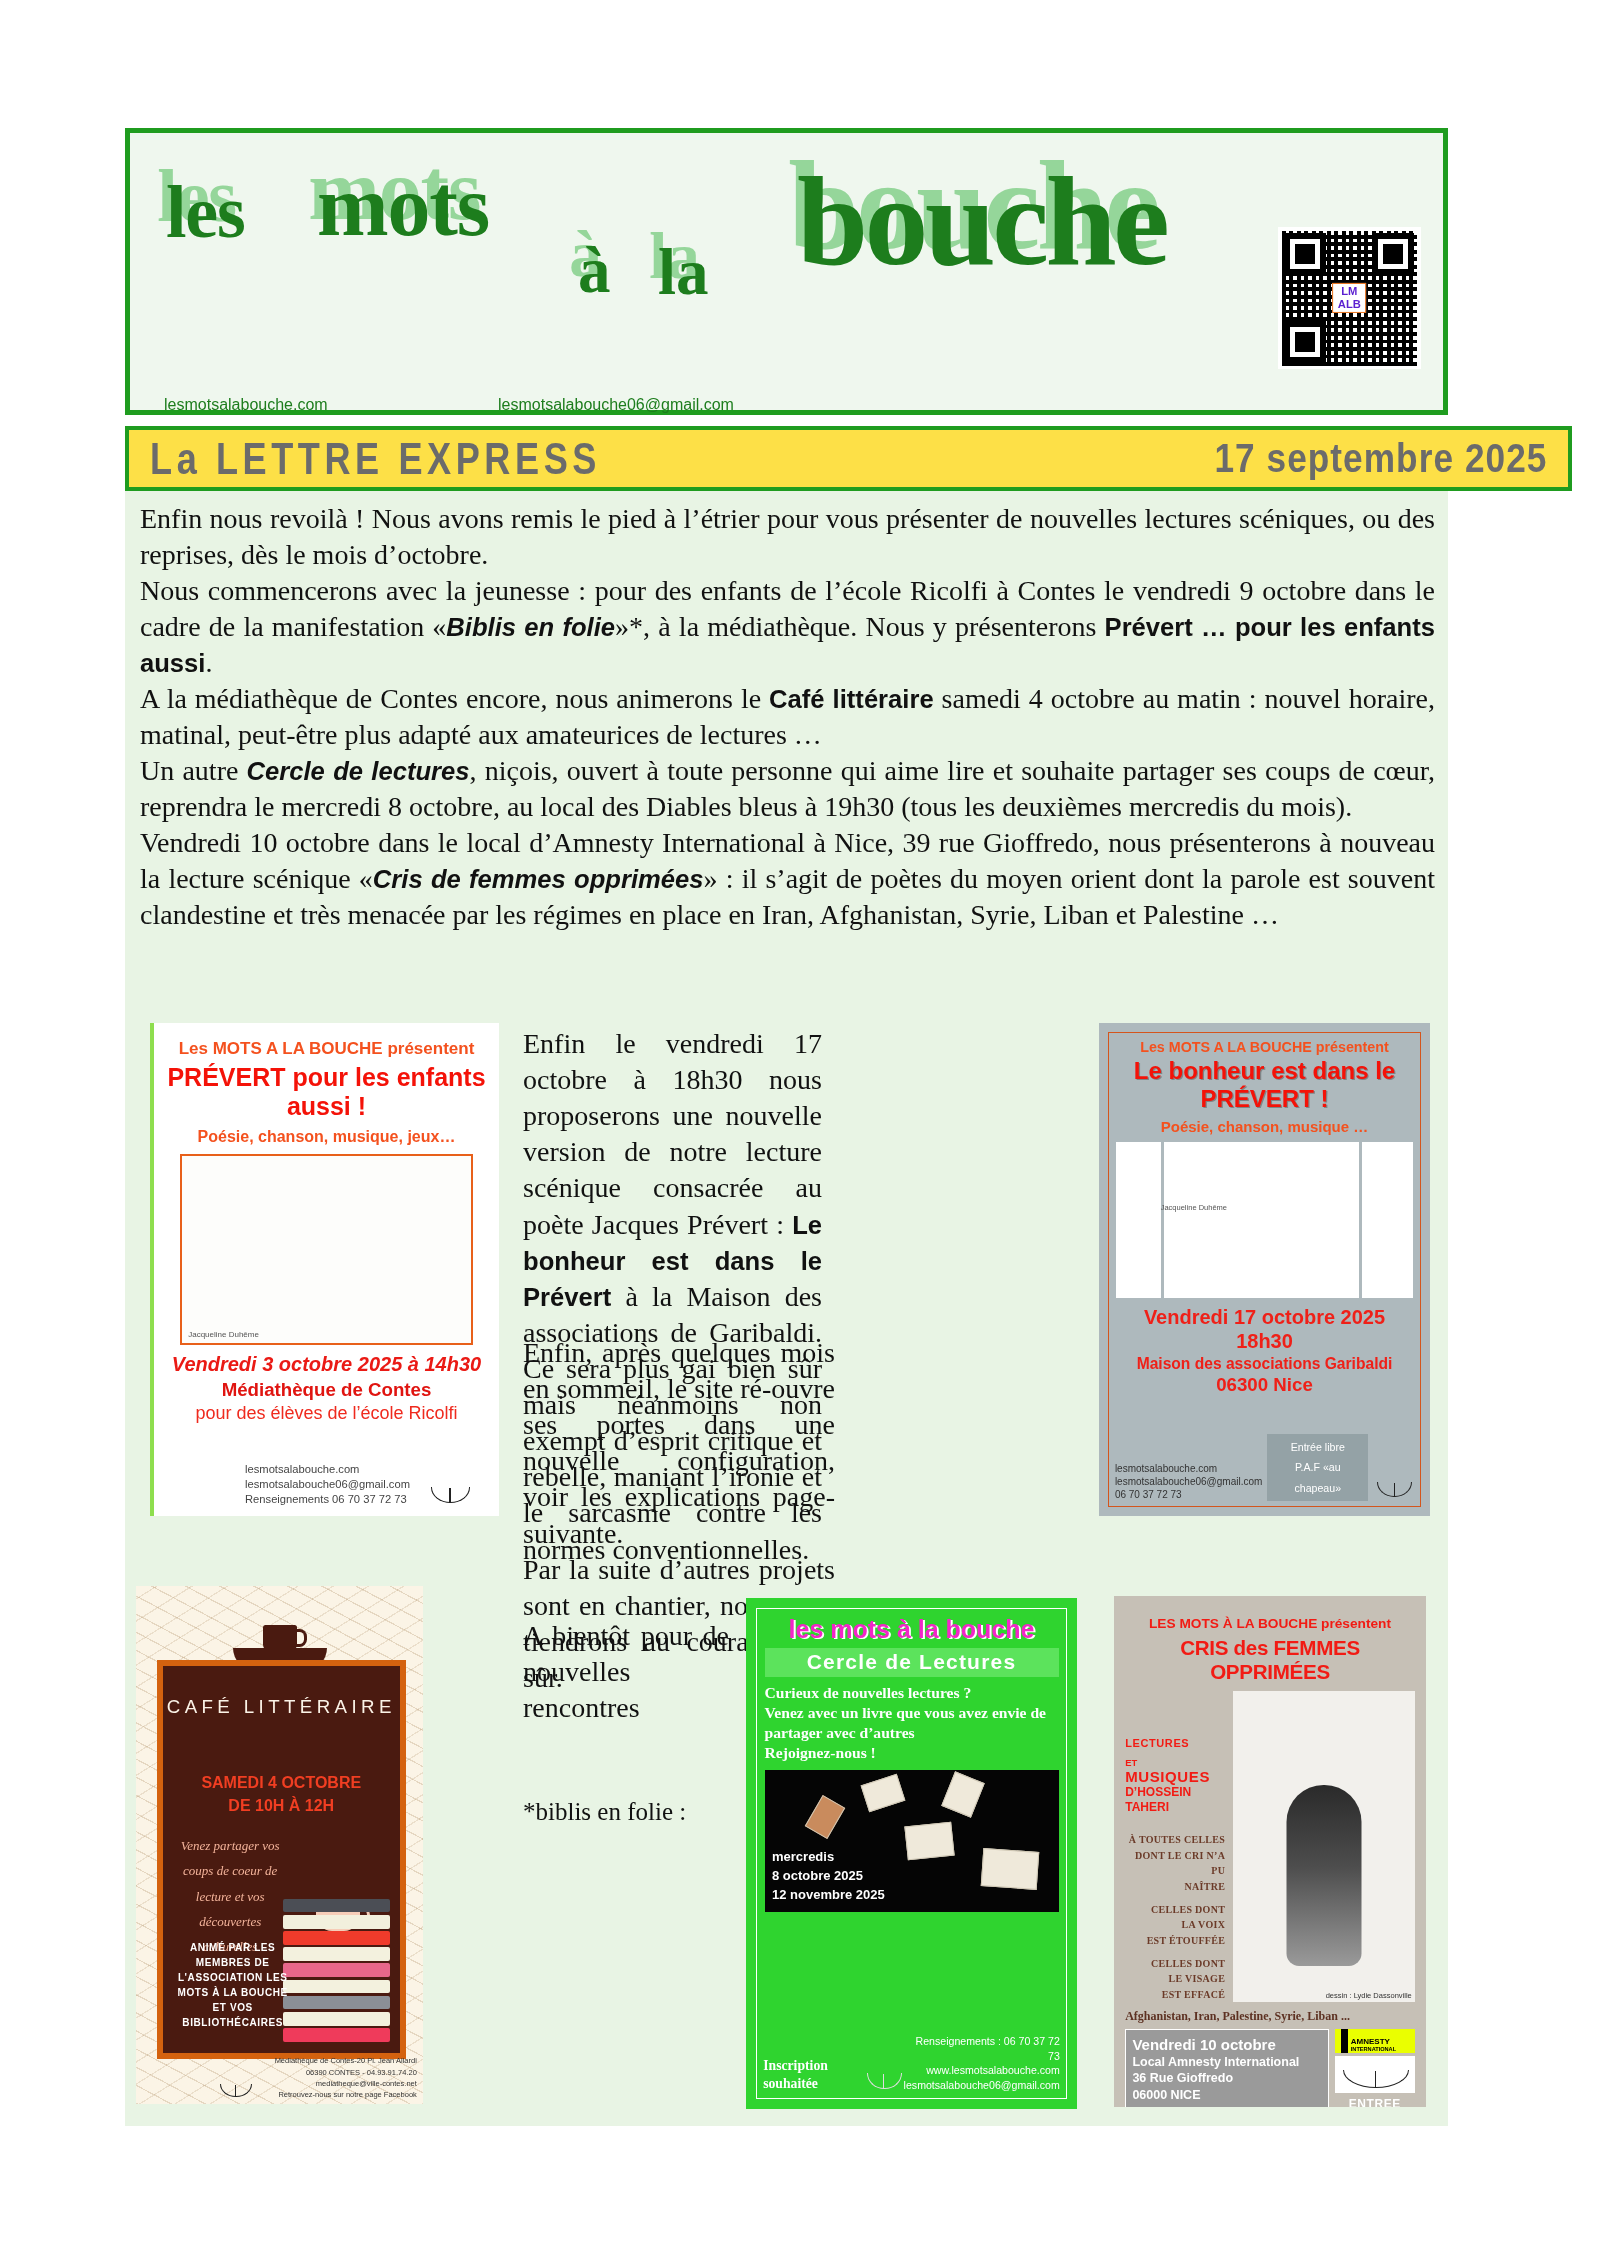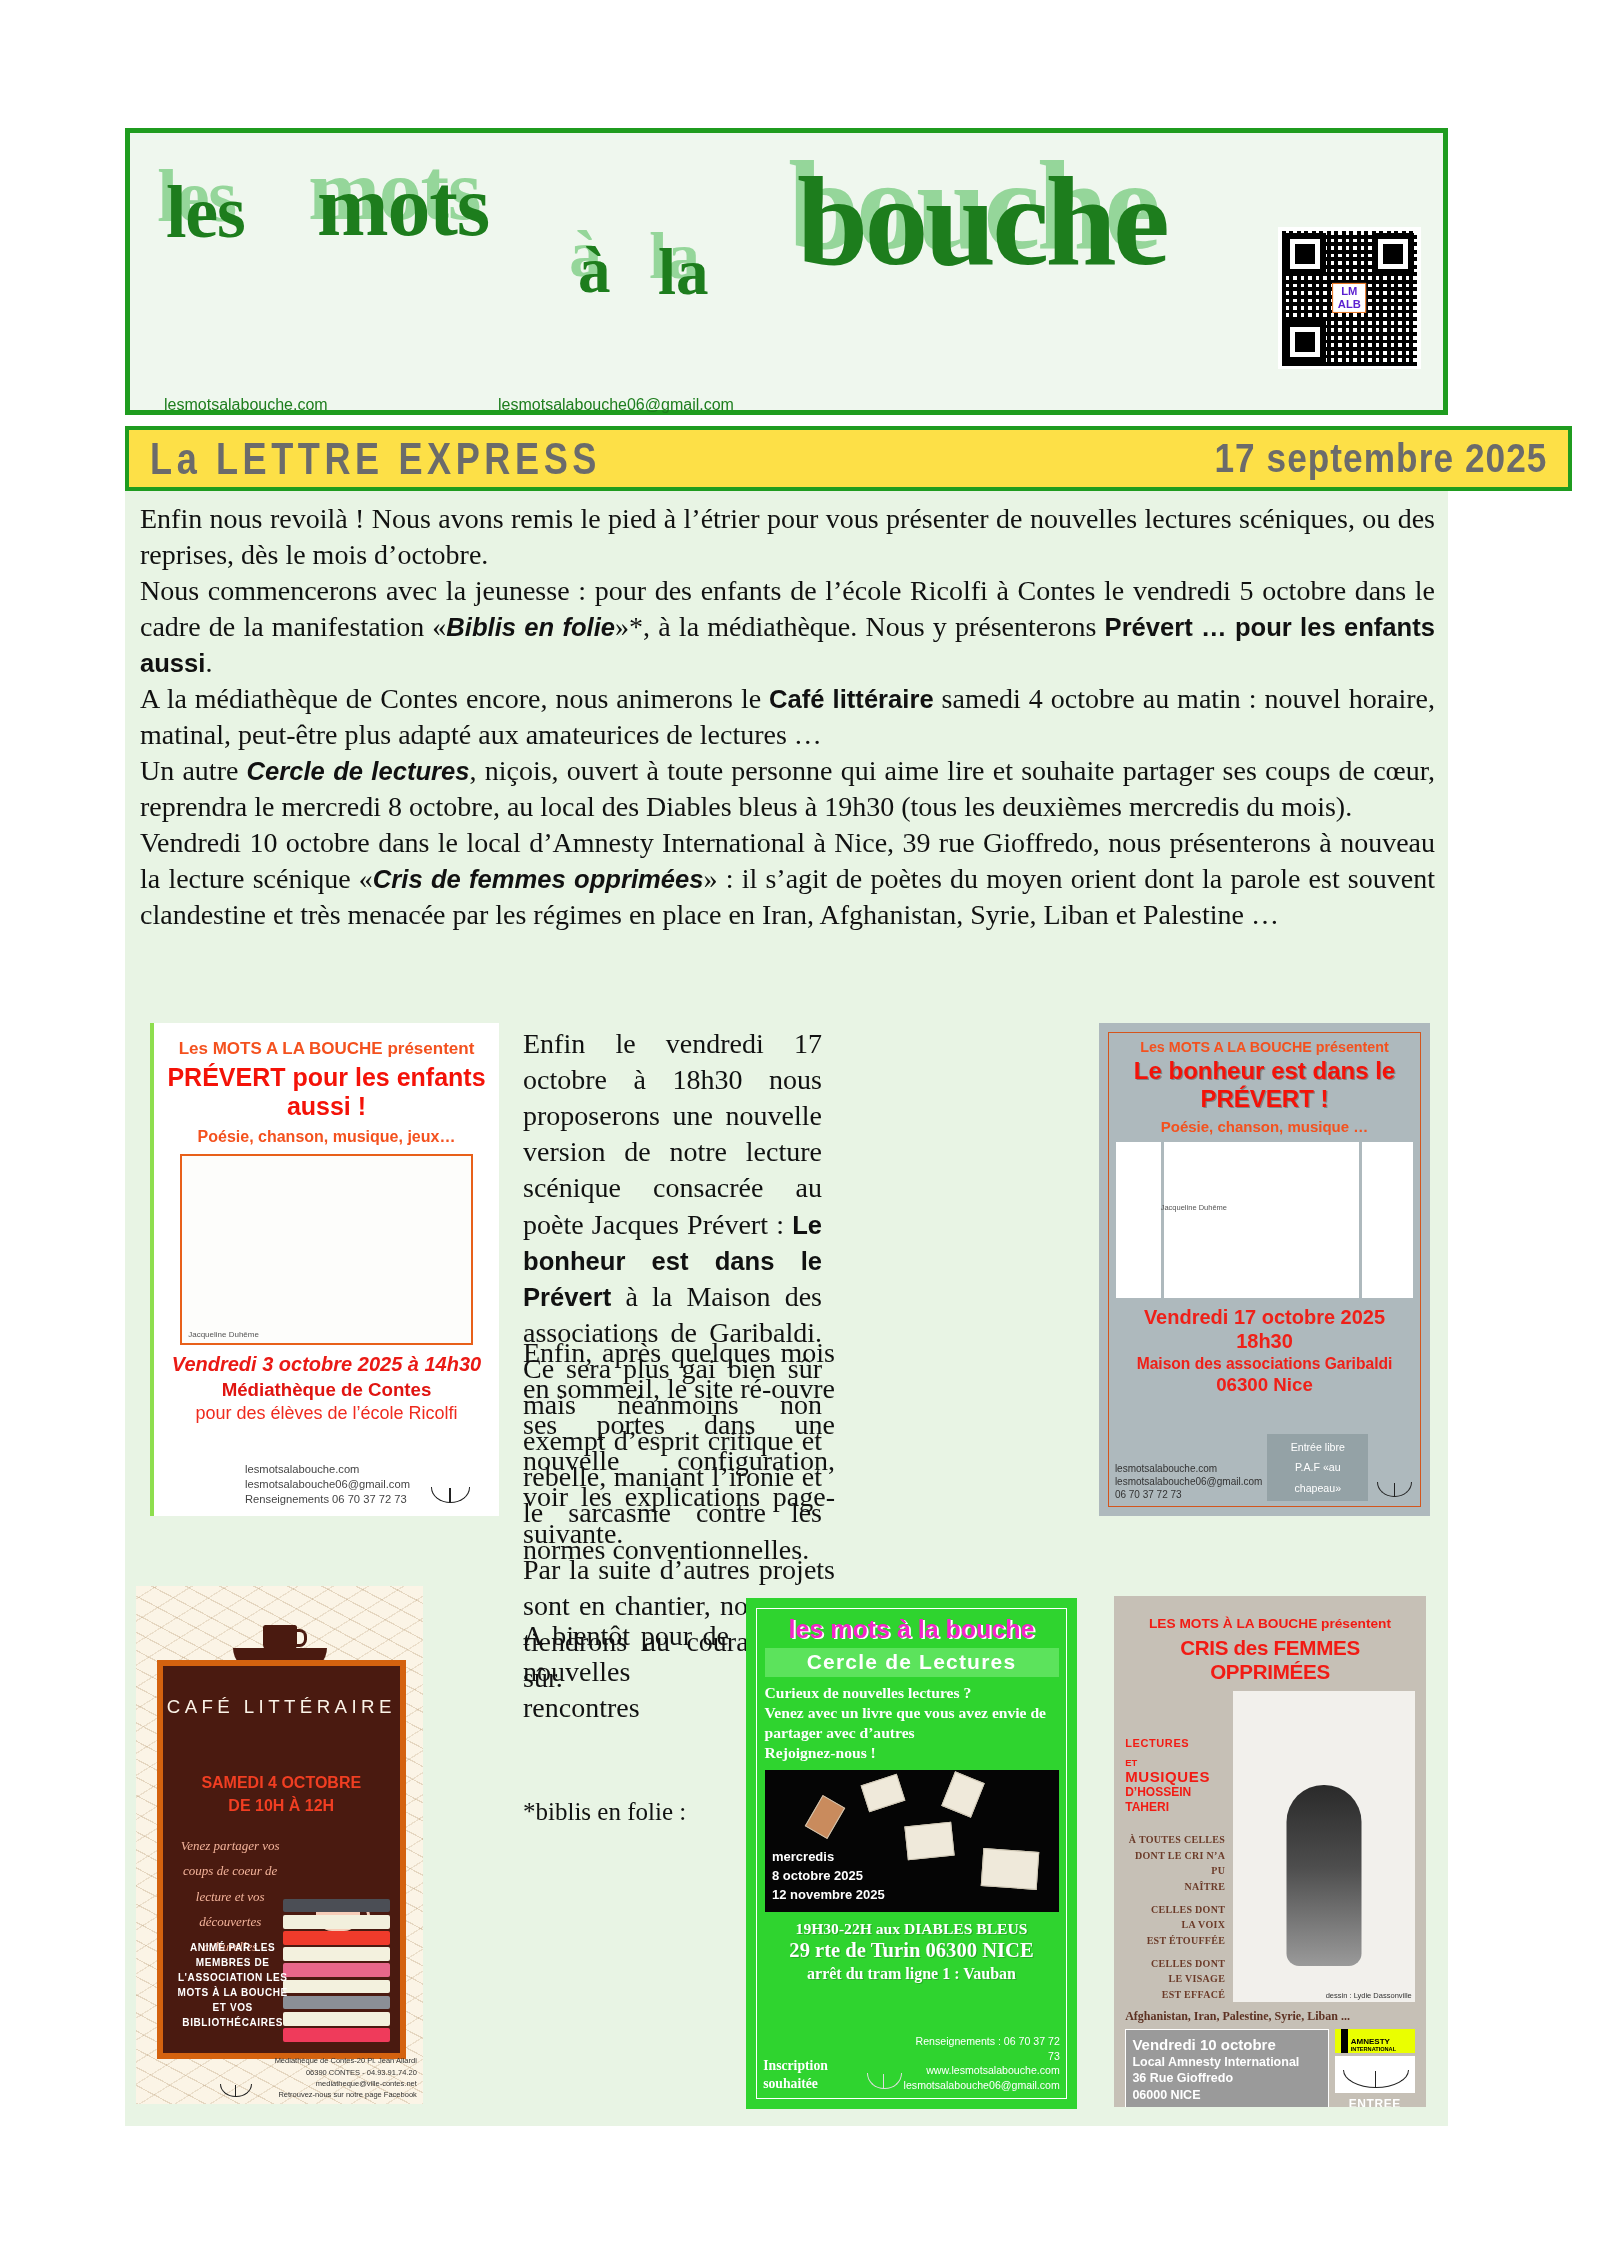--- a/index.html
+++ b/index.html
@@ -270,21 +270,21 @@
 
   <div class="title-bar">
     <div class="title-main">La LETTRE EXPRESS</div>
     <div class="title-date">17 septembre  2025</div>
   </div>
 
   <div class="body-panel">
 
     <div class="prose">
       <p><span>Enfin nous revoilà ! Nous avons remis le pied à l’étrier pour vous présenter de nouvelles lectures scéniques, ou des reprises,  dès le mois d’octobre.</span></p>
-      <p><span>Nous commencerons avec la jeunesse : pour des enfants de l’école Ricolfi à Contes le vendredi 5 octobre dans le cadre de la manifestation «</span><span class="bi">Biblis en folie</span><span>»*, à la médiathèque. Nous y présenterons </span><span class="b">Prévert … pour les enfants aussi</span><span>.</span></p>
+      <p><span>Nous commencerons avec la jeunesse : pour des enfants de l’école Ricolfi à Contes le vendredi 9 octobre dans le cadre de la manifestation «</span><span class="bi">Biblis en folie</span><span>»*, à la médiathèque. Nous y présenterons </span><span class="b">Prévert … pour les enfants aussi</span><span>.</span></p>
       <p><span>A la médiathèque de Contes encore, nous animerons le </span><span class="b">Café littéraire</span><span> samedi 4 octobre au matin : nouvel horaire, matinal, peut-être plus adapté aux amateurices de lectures …</span></p>
       <p><span>Un autre </span><span class="bi">Cercle de lectures</span><span>, niçois, ouvert à toute personne qui aime lire et souhaite partager ses coups de cœur, reprendra le mercredi 8 octobre, au local des Diables bleus  à 19h30 (tous les deuxièmes mercredis du mois).</span></p>
       <p><span>Vendredi 10 octobre dans le local d’Amnesty International à Nice, 39 rue Gioffredo, nous présenterons à nouveau la lecture scénique «</span><span class="bi">Cris de femmes opprimées</span><span>» : il s’agit de poètes du moyen orient dont la parole est souvent clandestine et très menacée par les régimes en place en Iran, Afghanistan, Syrie, Liban et Palestine …</span></p>
     </div>
   </div>
 
   <div class="midcol mid-1"><span>Enfin le vendredi 17 octobre à 18h30 nous proposerons une nouvelle version de notre lecture scénique consacrée au poète Jacques Prévert : </span><span class="b">Le bonheur est dans le Prévert</span><span> à la Maison des associations de Garibaldi. Ce sera plus gai bien sûr mais néanmoins non exempt d’esprit critique et  rebelle, maniant l’ironie et le sarcasme contre les normes conventionnelles.</span></div>
 
   <div class="midcol mid-2" style="white-space:pre-line">Enfin, après quelques mois en sommeil, le site ré-ouvre ses portes dans une nouvelle configuration, voir les explications page-suivante.
 Par la suite d’autres projets sont en chantier,  nous vous tiendrons au courant bien sûr.</div>
@@ -402,25 +402,20 @@
         <div class="pg" style="left:34%;top:6%;width:36px;height:26px;transform:rotate(-18deg)"></div>
         <div class="pg" style="left:62%;top:4%;width:30px;height:35px;transform:rotate(22deg)"></div>
         <div class="pg" style="left:48%;top:38%;width:45px;height:32px;transform:rotate(-6deg)"></div>
         <div class="pg" style="left:74%;top:56%;width:54px;height:36px;transform:rotate(4deg)"></div>
         <div class="pg" style="left:16%;top:20%;width:24px;height:34px;transform:rotate(30deg);background:#c98b5d"></div>
         <div class="when">
           <div>mercredis</div>
           <div>8 octobre 2025</div>
           <div>12 novembre 2025</div>
         </div>
-      </div>
-      <div class="venue">
-        <div class="v1">19H30-22H aux DIABLES BLEUS</div>
-        <div class="v2">29 rte de Turin  06300 NICE</div>
-        <div class="v3">arrêt du tram ligne 1 : Vauban</div>
       </div>
       <div class="foot">
         <div class="insc" style="white-space:pre-line">Inscription souhaitée</div>
         <div style="width:50px;height:32px">
             <div class="lmbook" style="filter:invert(1)"></div>
           </div>
         <div class="info">
           <div>Renseignements : 06 70 37 72 73</div>
           <div>www.lesmotsalabouche.com</div>
           <div>lesmotsalabouche06@gmail.com</div>

